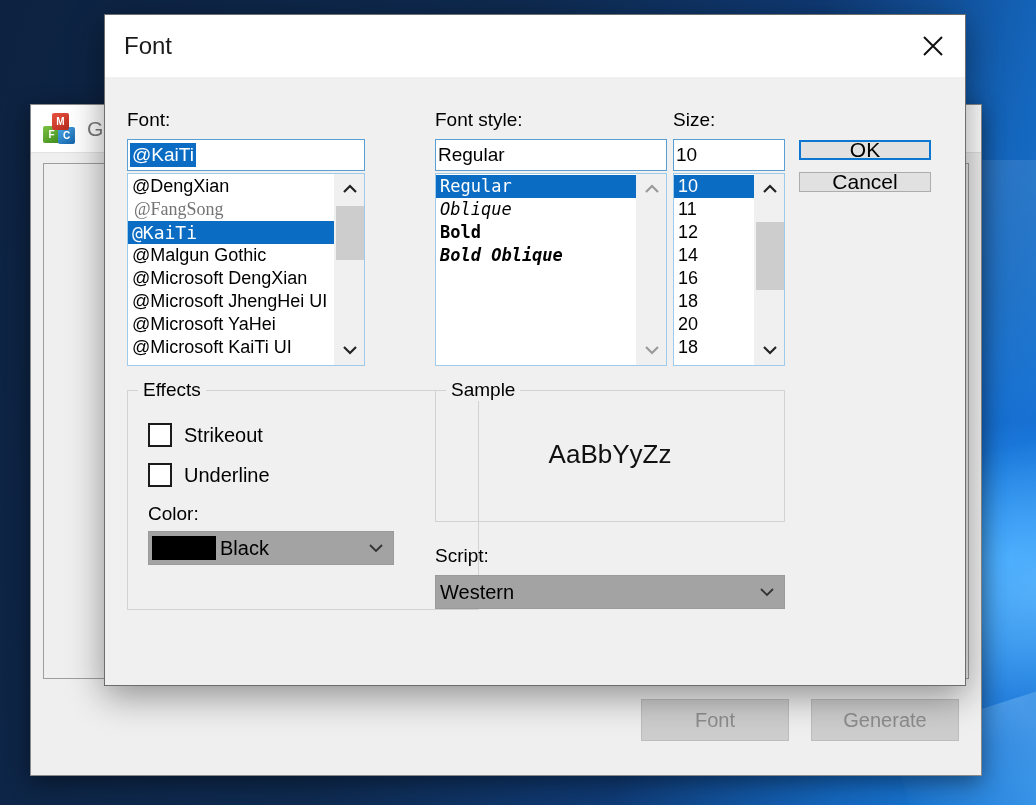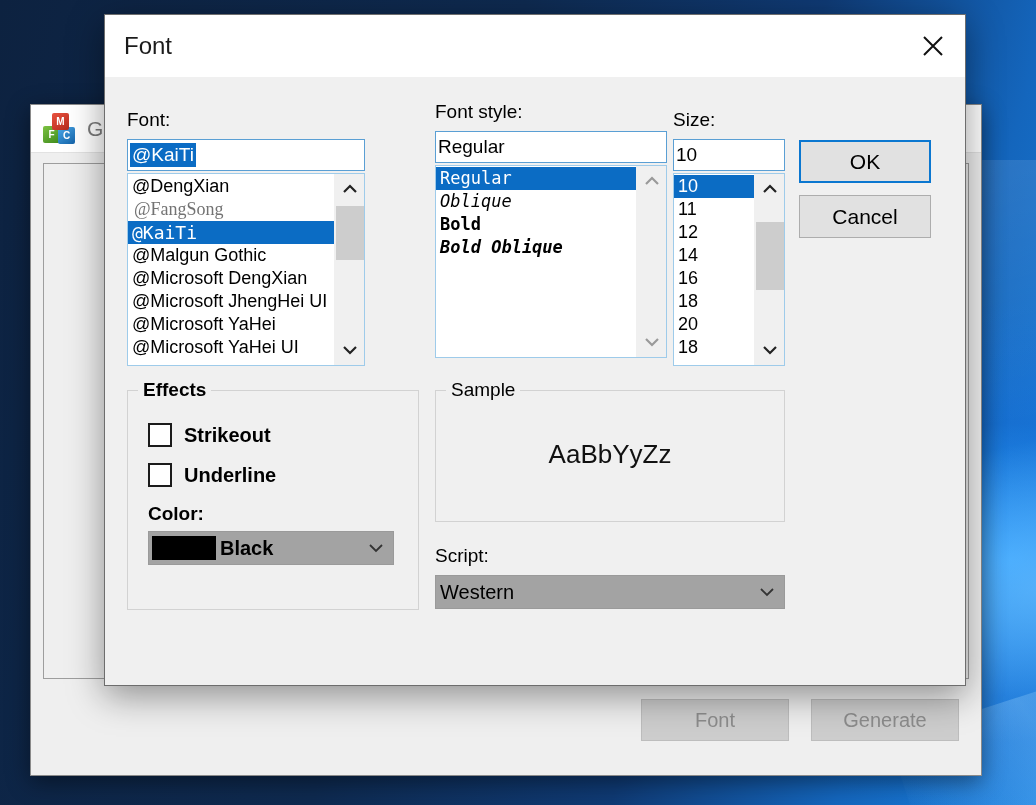--- a/index.html
+++ b/index.html
@@ -191,21 +191,21 @@
     background: #a3a3a3; border: 1px solid #9a9a9a;
     height: 34px; display: flex; align-items: center;
     position: relative; cursor: pointer;
   }
   .combo .cb-text { flex: 1 1 auto; font-size: 20px; color: #000;
                     font-family: "Liberation Sans", sans-serif; padding-left: 4px; }
   .combo .cb-arrow { width: 34px; display: flex; align-items: center; justify-content: center; flex: none; }
   .swatch { width: 64px; height: 24px; background: #000; margin-left: 3px; flex: none; }
 
   .dlgbtn {
-    width: 132px; height: 43px;
+    width: 132px; height: 20px;
     background: #e1e1e1;
     border: 1px solid #adadad;
     display: flex; align-items: center; justify-content: center;
     font-size: 21px; color: #000;
     font-family: "Liberation Sans", sans-serif;
     cursor: pointer;
   }
   .dlgbtn.default { border: 2px solid #0b77d0; }
 
   #sample-text {
@@ -271,41 +271,41 @@
       </div>
       <div class="listbox" style="height:193px; margin-top:2px;">
         <div class="items">
           <div class="lbitem">@DengXian</div>
           <div class="lbitem serif-prev">@FangSong</div>
           <div class="lbitem selected mono-prev">@KaiTi</div>
           <div class="lbitem">@Malgun Gothic</div>
           <div class="lbitem">@Microsoft DengXian</div>
           <div class="lbitem">@Microsoft JhengHei UI</div>
           <div class="lbitem">@Microsoft YaHei</div>
-          <div class="lbitem">@Microsoft YaHei UI</div>
+          <div class="lbitem">@Microsoft KaiTi UI</div>
         </div>
         <div class="vsb">
           <div class="arrow">
             <svg width="16" height="10" viewBox="0 0 16 10">
                 <path d="M2 8 L8 2 L14 8" stroke="#222" stroke-width="2.2" fill="none"></path>
               </svg>
           </div>
           <div class="track">
             <div class="thumb" style="top:2px; height:54px;"></div>
           </div>
           <div class="arrow">
             <svg width="16" height="10" viewBox="0 0 16 10">
                 <path d="M2 2 L8 8 L14 2" stroke="#222" stroke-width="2.2" fill="none"></path>
               </svg>
           </div>
         </div>
       </div>
     </div>
 
-    <div style="position:absolute; left:330px; top:24px; width:232px;">
+    <div style="position:absolute; left:330px; top:32px; width:232px;">
       <div class="lbl">Font style:</div>
       <div class="txtbox" style="margin-top:8px;">
         <span>Regular</span>
       </div>
       <div class="listbox stylelist" style="height:193px; margin-top:2px;">
         <div class="items">
           <div class="lbitem selected">Regular</div>
           <div class="lbitem i">Oblique</div>
           <div class="lbitem b">Bold</div>
           <div class="lbitem b i">Bold Oblique</div>
@@ -358,21 +358,21 @@
           </div>
         </div>
       </div>
     </div>
 
     <div style="position:absolute; left:694px; top:63px;">
       <div class="dlgbtn default">OK</div>
       <div class="dlgbtn" style="margin-top:12px;">Cancel</div>
     </div>
 
-    <div class="groupbox" style="left:22px; top:313px; width:292px; height:220px;font-weight:bold;">
+    <div class="groupbox" style="left:22px; top:313px; width:352px; height:220px;">
       <div class="gb-title">Effects</div>
 
       <div class="chkrow" style="margin:32px 0 0 20px;">
         <div class="chkbox"></div>
         <div class="chklabel">Strikeout</div>
       </div>
 
       <div class="chkrow" style="margin:16px 0 0 20px;">
         <div class="chkbox"></div>
         <div class="chklabel">Underline</div>

